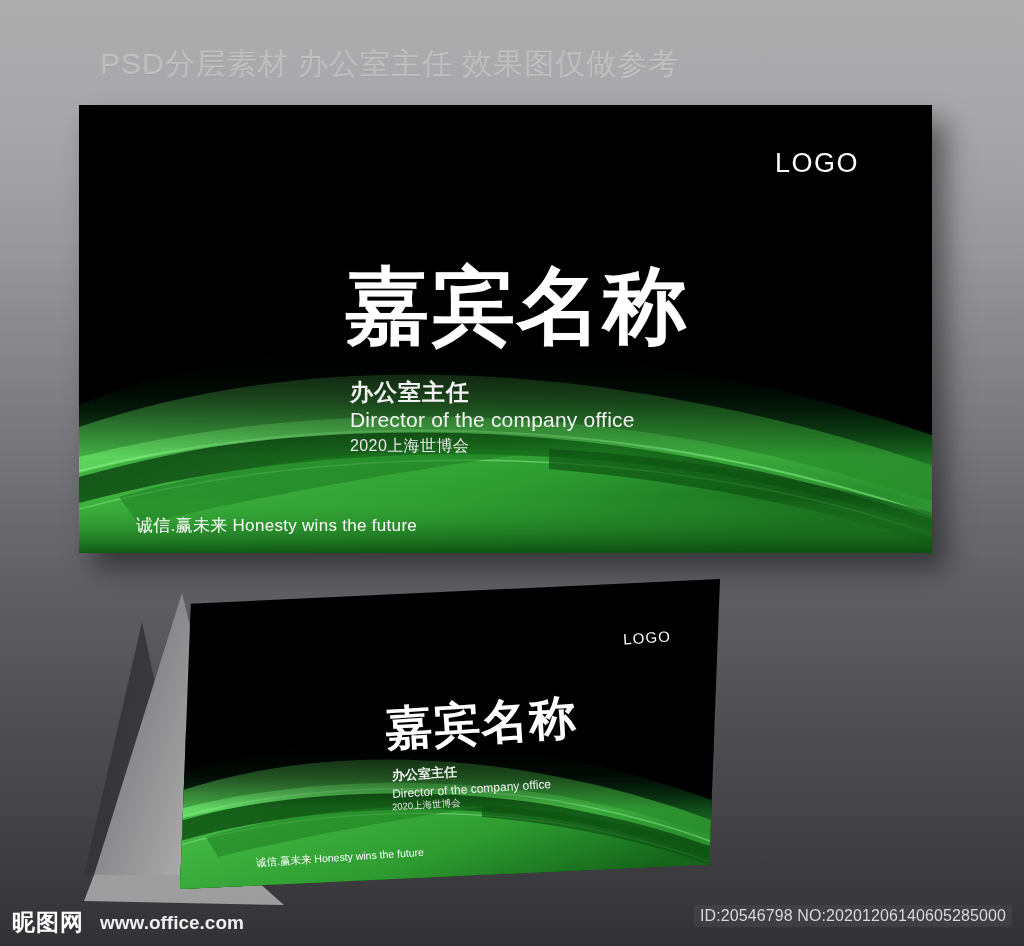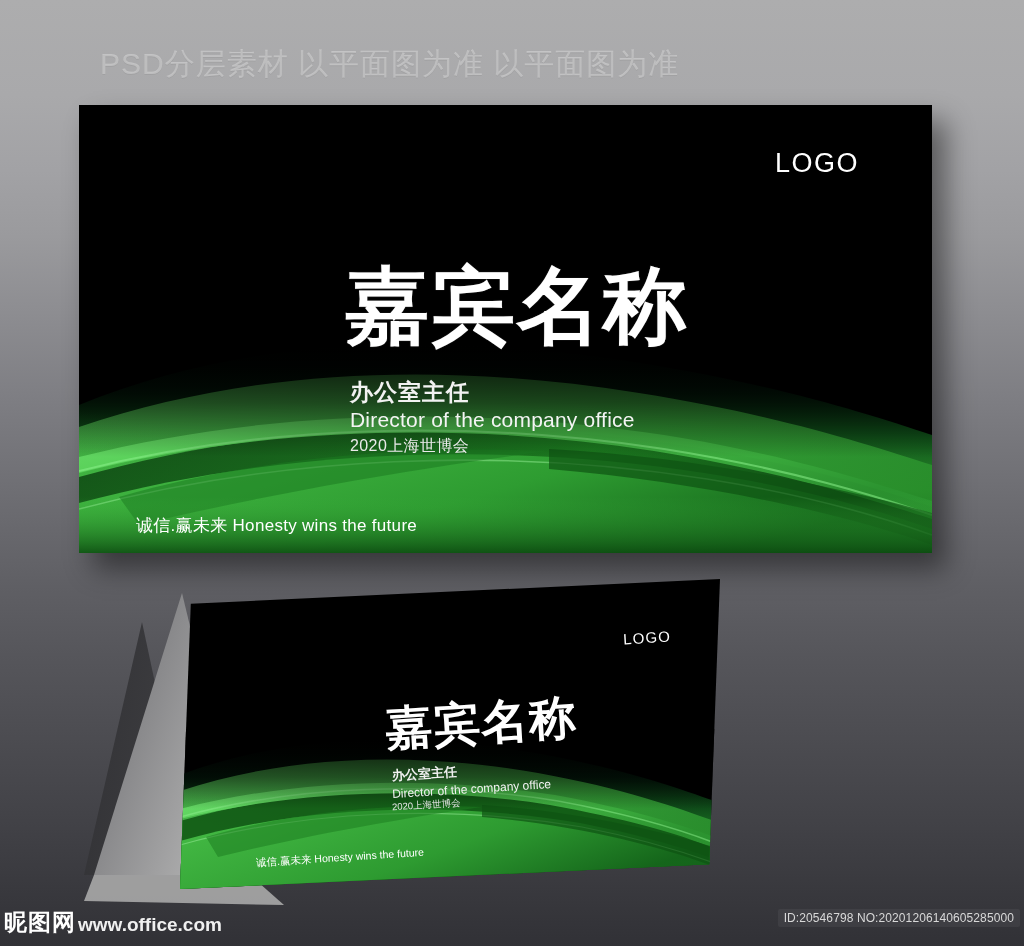--- a/index.html
+++ b/index.html
@@ -110,44 +110,44 @@
     transform:rotate(-3.6deg);
   }
   .tf-slogan {
     position:absolute; left:76px; top:272px;
     color:#fff; font-size:10.5px;
     transform:rotate(-3.6deg);
   }
 
   
   .footer-logo {
-    position:absolute; left:4px; bottom:12px;
-    display:flex; align-items:flex-end; gap:2px;
+    position:absolute; left:12px; bottom:12px;
+    display:flex; align-items:center; gap:16px;
     user-select:none;
   }
   .footer-logo .cn {
     color:#fff; font-size:23px; font-weight:bold;
     letter-spacing:1px; line-height:1;
   }
   .footer-logo .url {
     color:#f0f0f0; font-size:19px; font-weight:bold; line-height:1;
   }
   .footer-id {
-    position:absolute; right:4px; bottom:19px;
-    color:#d8d8d8; font-size:12px; letter-spacing:.1px;
+    position:absolute; right:12px; bottom:19px;
+    color:#d8d8d8; font-size:16px; letter-spacing:.1px;
     background:rgba(255,255,255,0.05);
     padding:2px 6px; border-radius:2px;
   }
 </style>
 </head>
 <body>
 
 <div id="stage">
 
-  <div class="wm-head">PSD分层素材 以平面图为准 以平面图为准</div>
+  <div class="wm-head">PSD分层素材 办公室主任 效果图仅做参考</div>
 
   <div id="main-card">
     <div class="card-art">
       <svg class="art-svg" viewBox="0 0 853 448" preserveAspectRatio="none">
         <defs>
           <linearGradient id="gBase" x1="0" y1="0" x2="0" y2="1">
             <stop offset="0%" stop-color="#000000"></stop>
             <stop offset="22%" stop-color="#02180a"></stop>
             <stop offset="45%" stop-color="#11541a"></stop>
             <stop offset="70%" stop-color="#2a8f2c"></stop>

